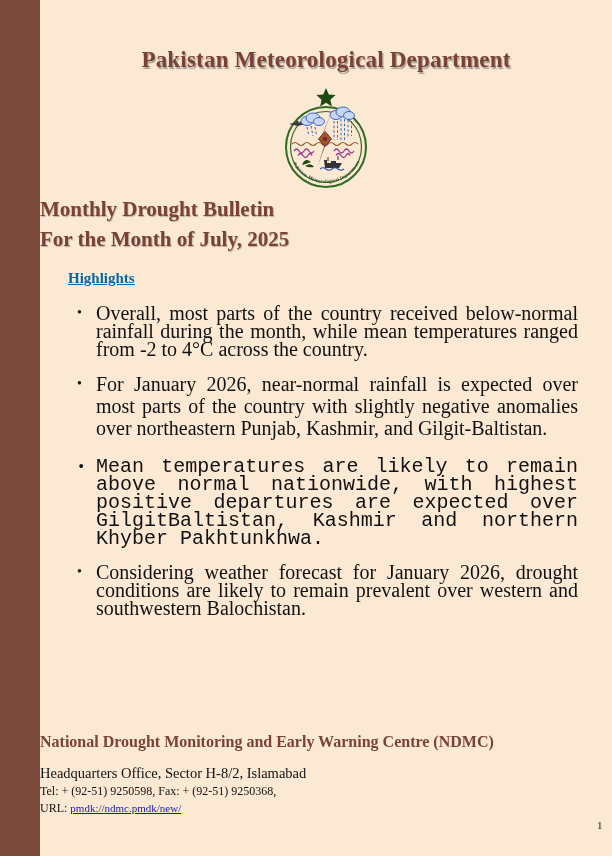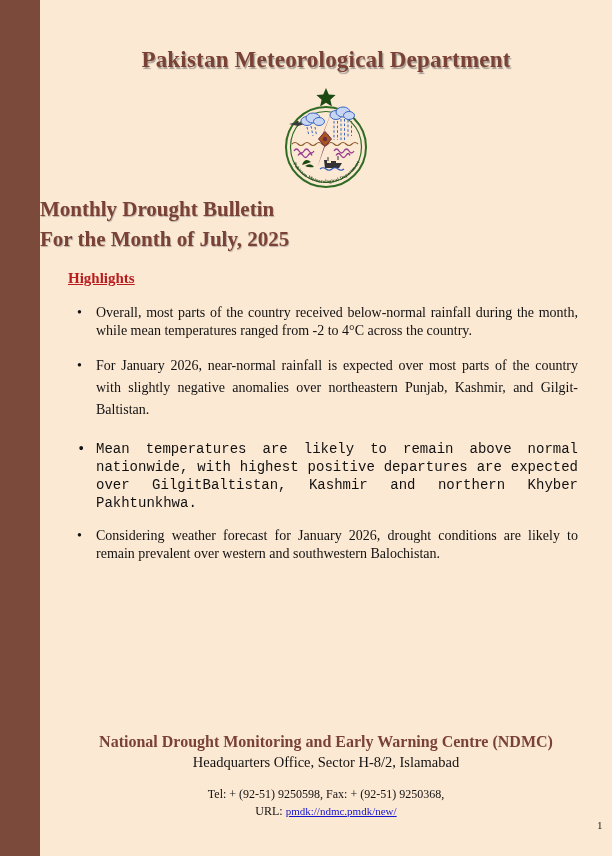--- a/index.html
+++ b/index.html
@@ -49,62 +49,62 @@
     text-shadow: 0.8px 1px 0.8px rgba(95,95,95,0.4);
   }
   .highlights {
     margin-top: 15px;
     padding: 0 34px 0 28px;
   }
   .highlights-heading {
     font-size: 15px;
     font-weight: bold;
     text-decoration: underline;
-    color: #b91c1c;
+    color: #0369a1;
   }
   .highlight-list {
     list-style: none;
     margin-top: 17px;
   }
   .highlight-list li {
     position: relative;
     padding-left: 28px;
-    font-size: 14px;
+    font-size: 20px;
     line-height: 18px;
     text-align: justify;
     margin-bottom: 15px;
     color: #111;
   }
   .highlight-list li::before {
     content: "\2022";
     position: absolute;
     left: 9px;
     top: 0;
     font-size: 14px;
   }
   .highlight-list li.wide-leading { line-height: 22px; margin-bottom: 19px; }
   .highlight-list li.gap-above { margin-top: 4px; font-family: Liberation Mono, monospace; }
   .footer {
     position: absolute;
     left: 0; top: 733px;
     width: 572px;
-    text-align: center;
+    text-align: left;
   }
   .footer-org {
     font-size: 16px;
     font-weight: bold;
     color: #7a4237;
   }
   .footer-address {
-    margin-top: 3px;
+    margin-top: 14px;
     font-size: 14.5px;
     color: #111;
   }
   .footer-telfax {
-    margin-top: 16px;
+    margin-top: 2px;
     font-size: 12px;
     color: #111;
   }
   .footer-url-line {
     margin-top: 2px;
     font-size: 12px;
     color: #111;
   }
   .footer-url-line a {
     font-size: 11px;

